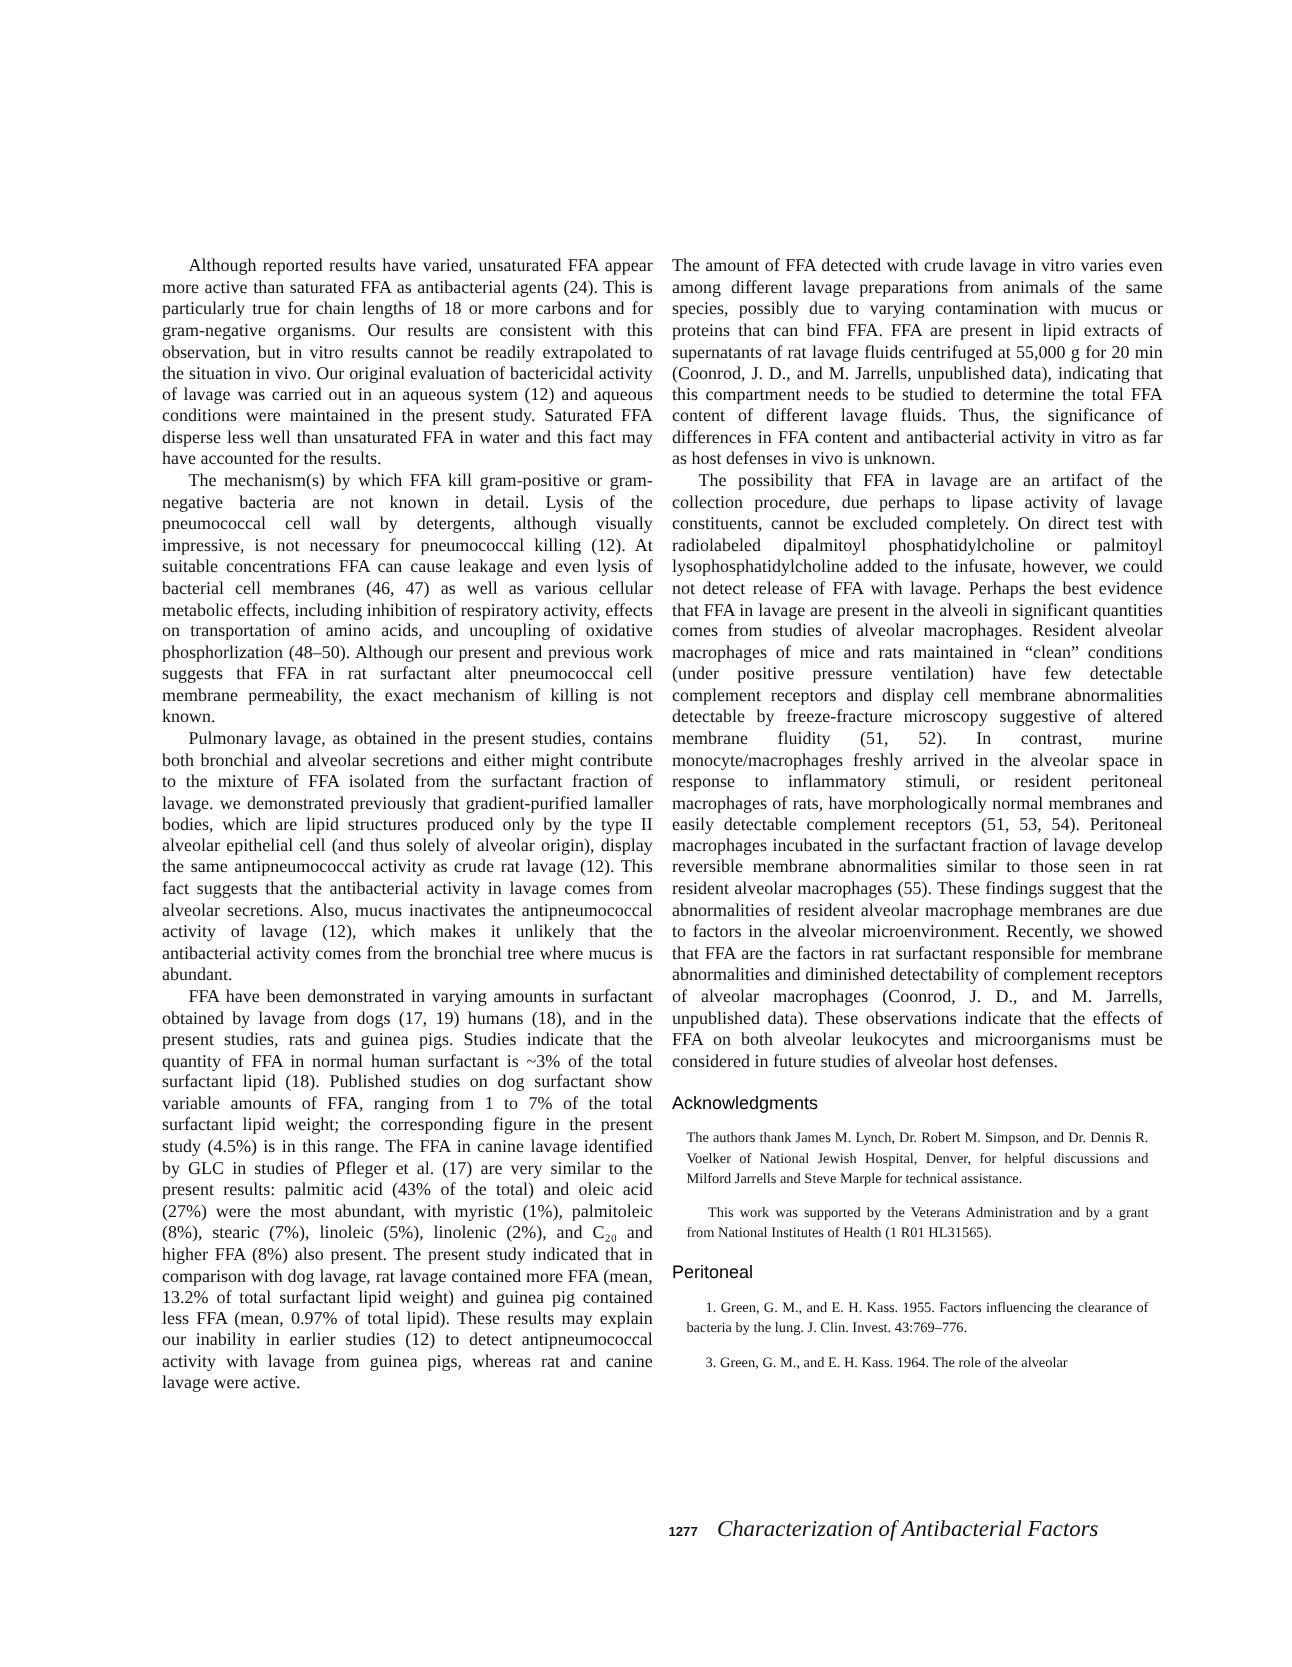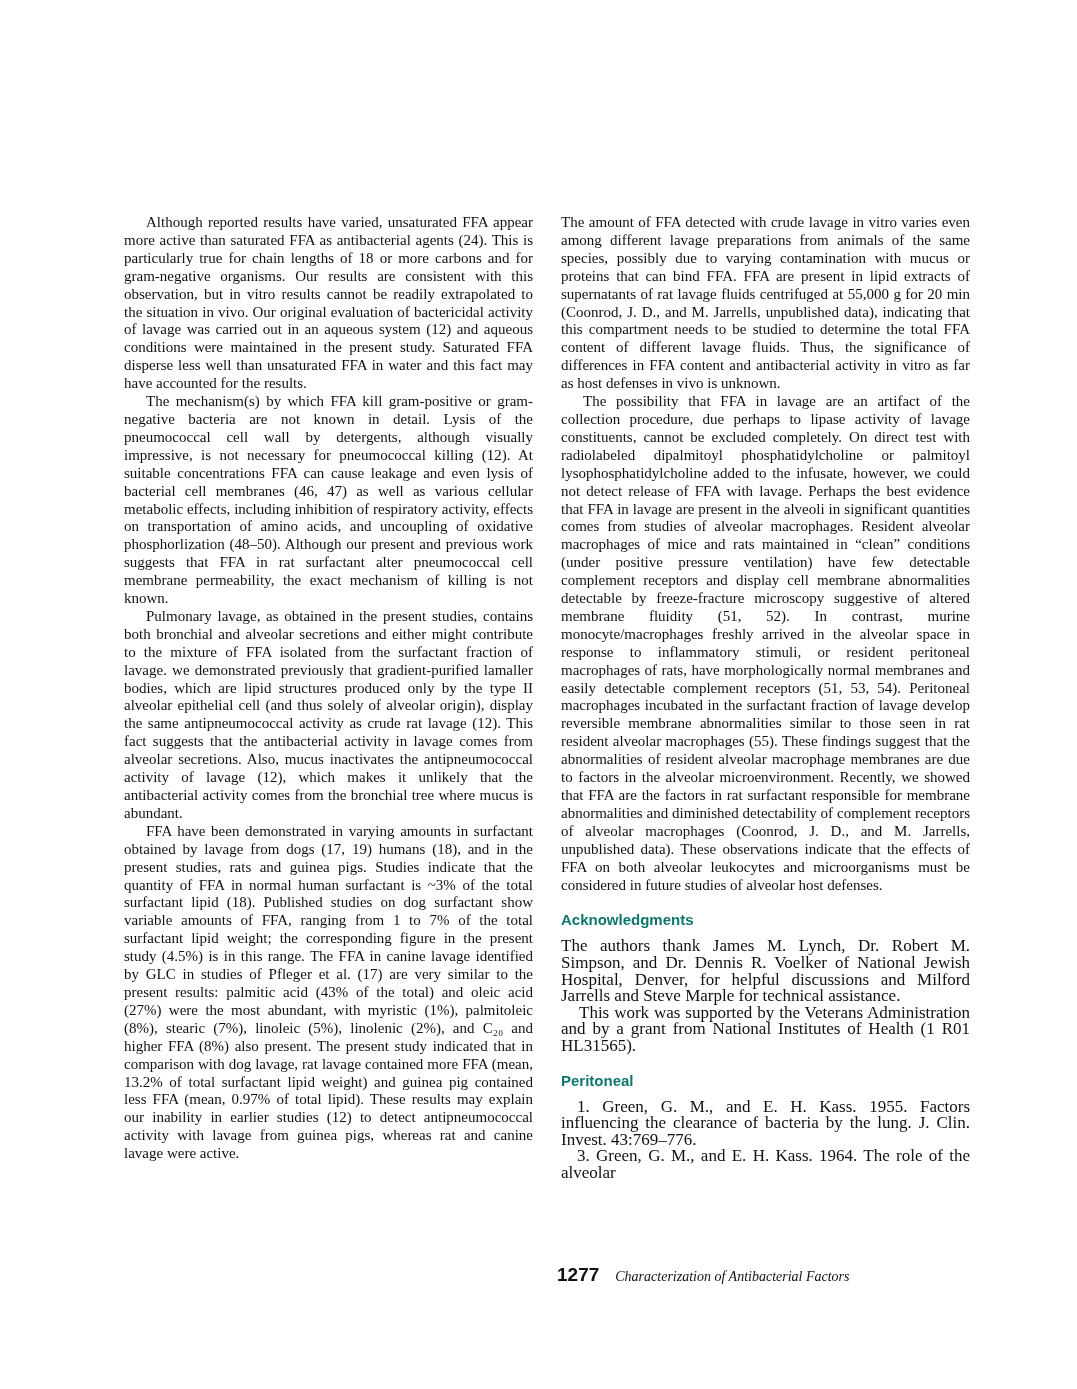--- a/index.html
+++ b/index.html
@@ -9,75 +9,75 @@
   }
   body {
     width: 1077px;
     height: 1389px;
     position: relative;
     font-family: "Liberation Serif", serif;
     color: #111111;
   }
   .columns {
     position: absolute;
-    left: 124px;
+    left: 135px;
     top: 214px;
     width: 846px;
     display: flex;
-    gap: 28px;
+    gap: 16px;
   }
   .col {
     width: 409px;
   }
   p.body {
     margin: 0;
     font-size: 15px;
     line-height: 17.9px;
     text-align: justify;
     text-indent: 22px;
   }
   p.body.noindent {
     text-indent: 0;
   }
   h2.heading {
     font-family: "Liberation Sans", sans-serif;
     font-size: 15px;
-    font-weight: bold;
+    font-weight: normal;
     margin: 17px 0 10px 0;
-    color: #0f766e;
+    color: #000000;
   }
   p.small {
-    margin: 0;
-    font-size: 17px;
+    margin: 12px;
+    font-size: 12px;
     line-height: 16.6px;
     text-align: justify;
     text-indent: 0;
   }
   p.small.indent {
     text-indent: 18px;
   }
   p.small.ref {
     text-indent: 16px;
   }
   .footer {
     position: absolute;
     left: 557px;
     top: 1264px;
     white-space: nowrap;
   }
   .pageno {
     font-family: "Liberation Sans", sans-serif;
     font-weight: bold;
-    font-size: 19px;
+    font-size: 11px;
     margin-right: 16px;
     text-align: right;
   }
   .running {
     font-style: italic;
-    font-size: 14px;
+    font-size: 19px;
   }
 </style>
 </head>
 <body>
 
 <div class="columns">
   <div class="col">
     <p class="body">Although reported results have varied, unsaturated FFA appear more active than saturated FFA as antibacterial agents (24). This is particularly true for chain lengths of 18 or more carbons and for gram-negative organisms. Our results are consistent with this observation, but in vitro results cannot be readily extrapolated to the situation in vivo. Our original evaluation of bactericidal activity of lavage was carried out in an aqueous system (12) and aqueous conditions were maintained in the present study. Saturated FFA disperse less well than unsaturated FFA in water and this fact may have accounted for the results.</p>
     <p class="body">The mechanism(s) by which FFA kill gram-positive or gram-negative bacteria are not known in detail. Lysis of the pneumococcal cell wall by detergents, although visually impressive, is not necessary for pneumococcal killing (12). At suitable concentrations FFA can cause leakage and even lysis of bacterial cell membranes (46, 47) as well as various cellular metabolic effects, including inhibition of respiratory activity, effects on transportation of amino acids, and uncoupling of oxidative phosphorlization (48–50). Although our present and previous work suggests that FFA in rat surfactant alter pneumococcal cell membrane permeability, the exact mechanism of killing is not known.</p>
     <p class="body">Pulmonary lavage, as obtained in the present studies, contains both bronchial and alveolar secretions and either might contribute to the mixture of FFA isolated from the surfactant fraction of lavage. we demonstrated previously that gradient-purified lamaller bodies, which are lipid structures produced only by the type II alveolar epithelial cell (and thus solely of alveolar origin), display the same antipneumococcal activity as crude rat lavage (12). This fact suggests that the antibacterial activity in lavage comes from alveolar secretions. Also, mucus inactivates the antipneumococcal activity of lavage (12), which makes it unlikely that the antibacterial activity comes from the bronchial tree where mucus is abundant.</p>

